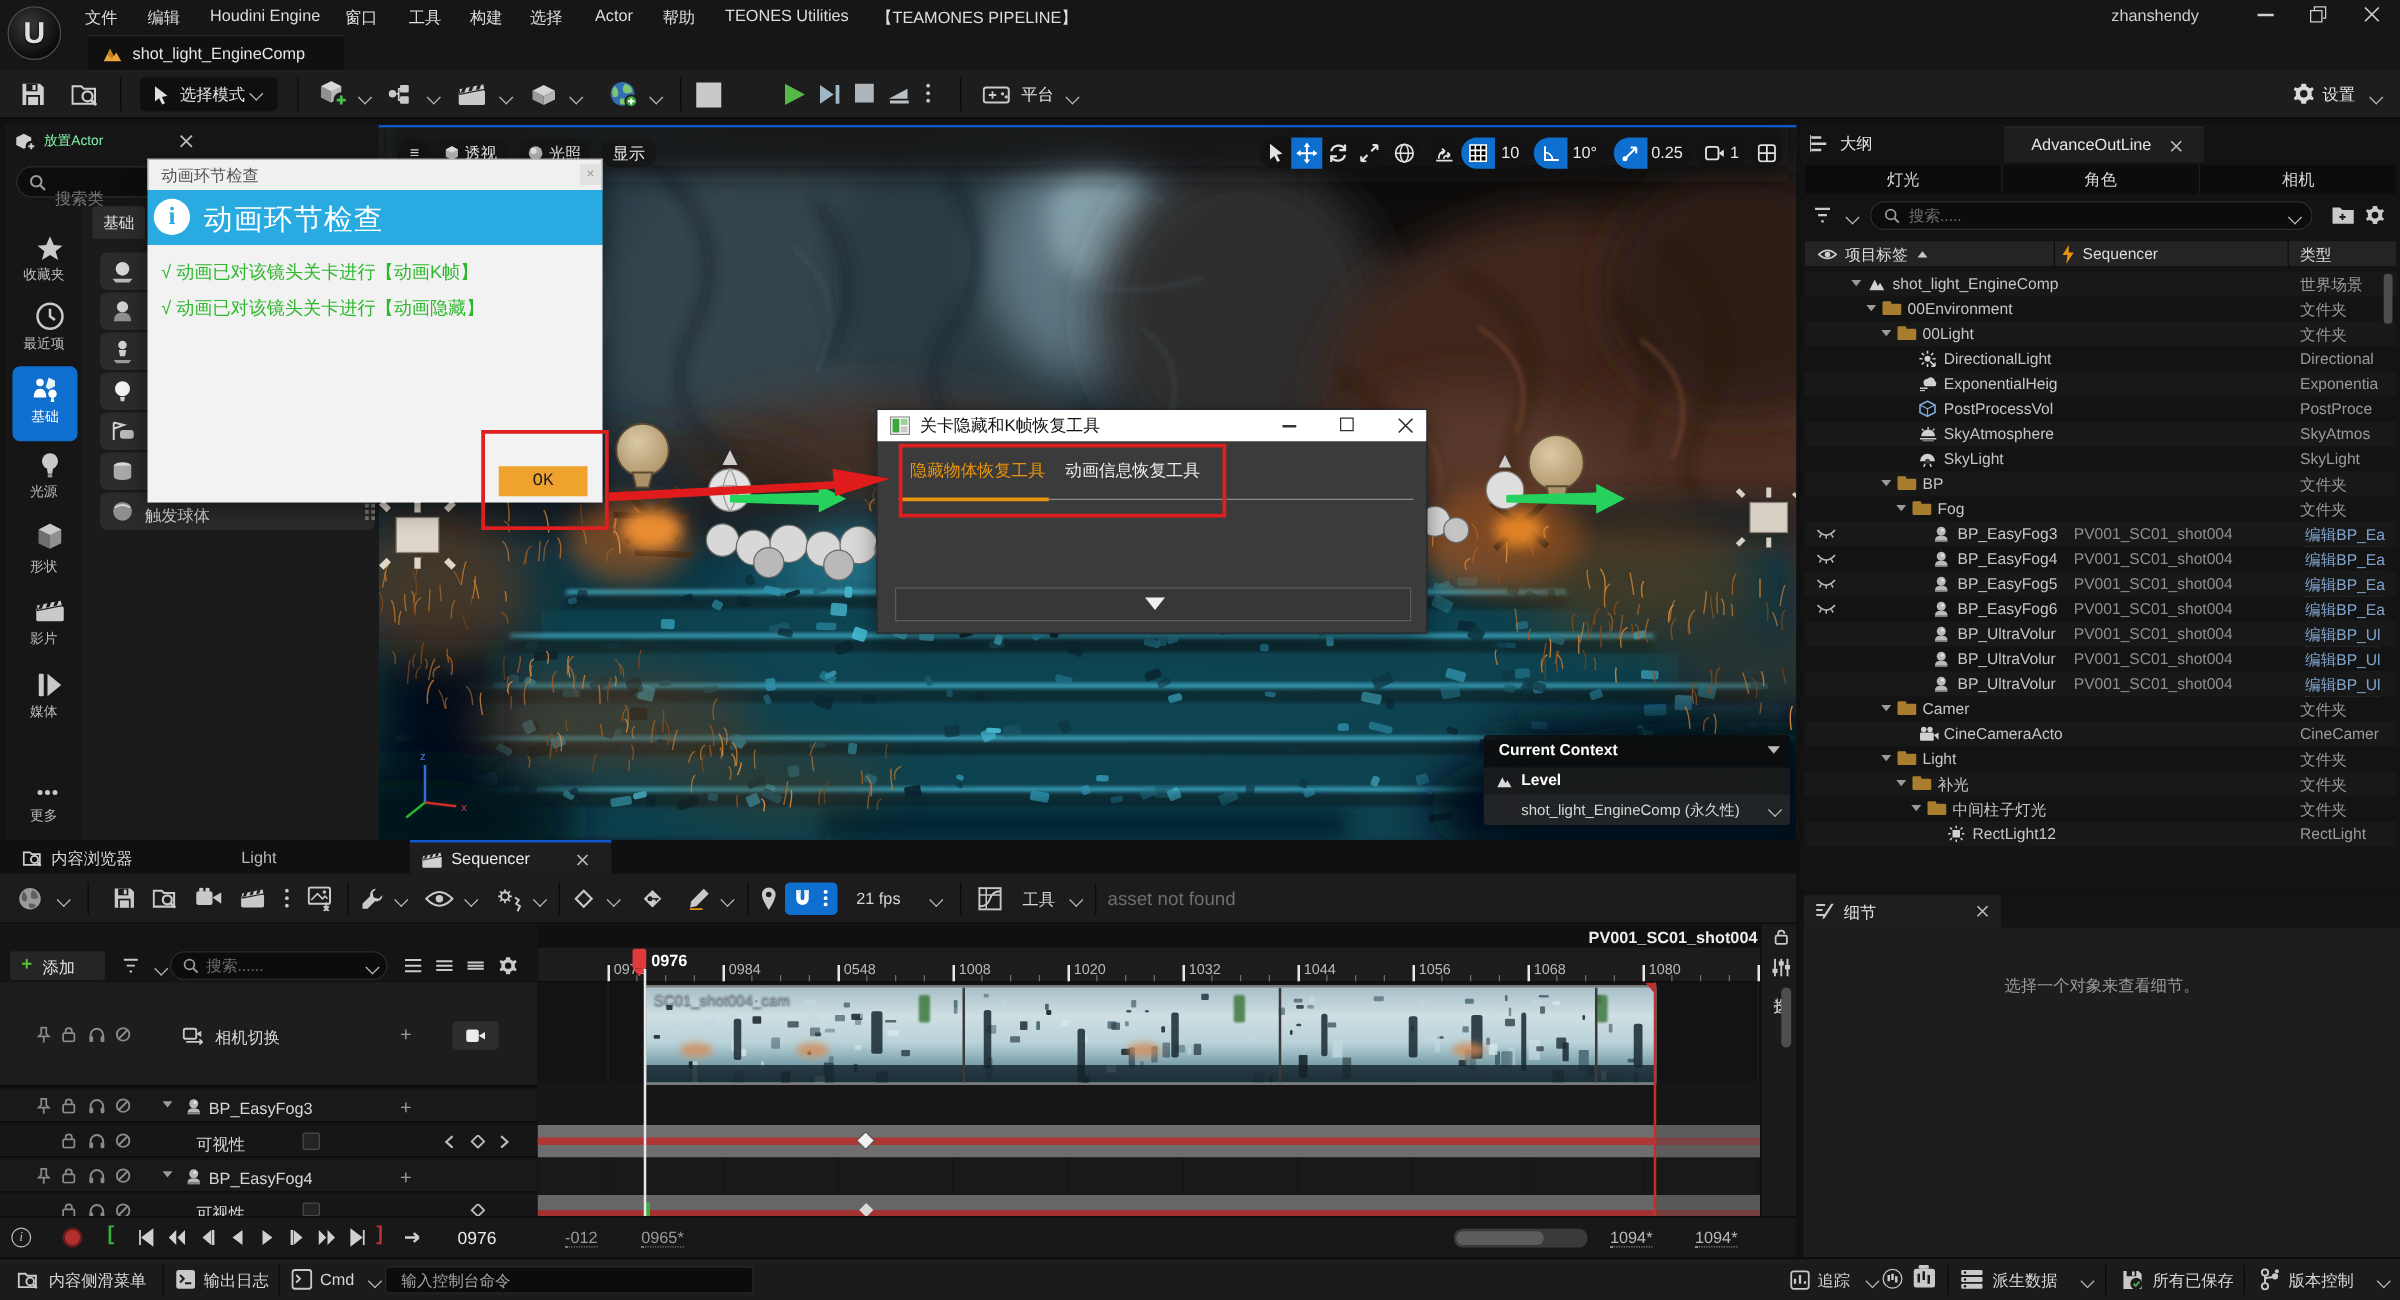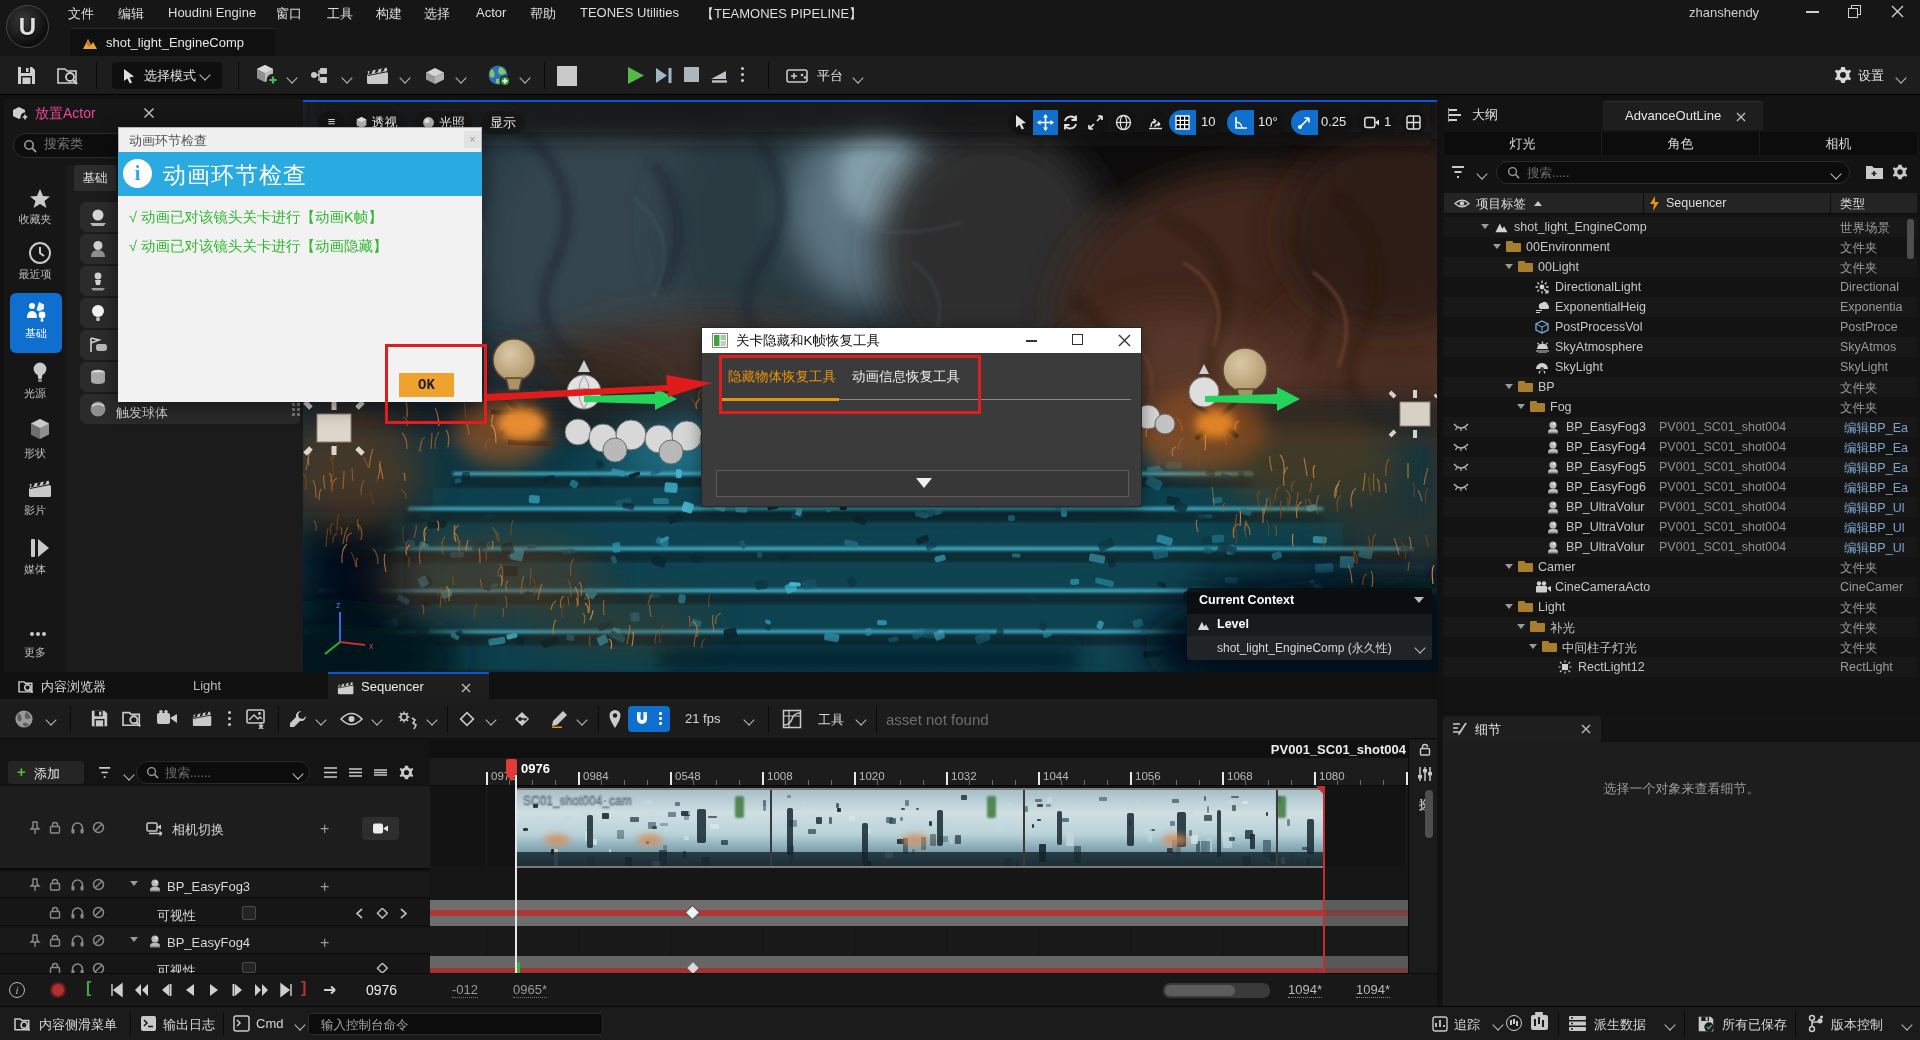--- a/index.html
+++ b/index.html
@@ -181,31 +181,31 @@
     <span class="abs" style="left:1858px;top:11px;font-size:13px;color:#e3e3e3">设置</span>
     <span class="chev abs" style="left:1892px;top:18px"></span>
   </div>
   <div id="leftpanel" class="abs">
 
     <svg class="abs" style="left:8px;top:7px" width="18" height="16" viewBox="0 0 18 16">
         <path d="M7 1 L13 4 L13 10 L7 13 L1 10 L1 4 Z" fill="#cfcfcf"></path>
         <circle cx="13" cy="11" r="4.5" fill="#161616"></circle>
         <path d="M13 8.6 V13.4 M10.6 11 H15.4" stroke="#cfcfcf" stroke-width="1.6"></path>
       </svg>
-    <div class="abs" style="left:31px;top:6px;font-size:14px;color:#ec4899">放置Actor</div>
+    <div class="abs" style="left:31px;top:6px;font-size:11px;color:#86efac">放置Actor</div>
     <svg class="abs" style="left:139px;top:8px" width="12" height="12" viewBox="0 0 12 12">
         <path d="M1.5 1.5 L10.5 10.5 M10.5 1.5 L1.5 10.5" stroke="#bbb" stroke-width="1.5"></path>
       </svg>
 
     <div class="abs" style="left:9px;top:34px;width:283px;height:25px;background:#0d0d0d;border:1px solid #2c2c2c;border-radius:13px">
       <svg class="abs" style="left:9px;top:5px" width="14" height="14" viewBox="0 0 14 14">
           <circle cx="6" cy="6" r="4.2" fill="none" stroke="#9a9a9a" stroke-width="1.6"></circle>
           <path d="M9.2 9.2 L13 13" stroke="#9a9a9a" stroke-width="1.8"></path>
         </svg>
-      <span class="abs" style="left:30px;top:1px;font-size:13px;color:#777">搜索类</span>
+      <span class="abs" style="left:30px;top:16px;font-size:13px;color:#777">搜索类</span>
     </div>
 
     <div class="abs" style="left:0px;top:66px;width:62px;height:507px;background:#161616"></div>
     <div class="abs" style="left:62px;top:66px;width:237px;height:507px;background:#1b1b1b"></div>
 
     <svg class="abs" style="left:24px;top:88px" width="24" height="24" viewBox="0 0 24 24">
         <path d="M12 2 L15 9 L22 9.5 L16.5 14 L18.5 21 L12 17 L5.5 21 L7.5 14 L2 9.5 L9 9 Z" fill="#c9c9c9"></path>
       </svg>
     <div class="abs" style="left:0;top:113px;width:62px;text-align:center;font-size:11px;color:#bdbdbd">收藏夹</div>
     <svg class="abs" style="left:24px;top:142px" width="24" height="24" viewBox="0 0 24 24">
@@ -2032,21 +2032,21 @@
       <span class="abs" style="left:10px;top:4px;font-size:13px;color:#555">动画环节检查</span>
       <div class="abs" style="left:345px;top:3px;width:17px;height:17px;background:#e2e2e2;text-align:center;line-height:16px;color:#9a9a9a;font-size:11px">×</div>
     </div>
     <div class="abs" style="left:0;top:25px;width:364px;height:44px;background:#29abe2">
       <div class="abs" style="left:5px;top:7px;width:29px;height:29px;border-radius:50%;background:#fff;text-align:center;line-height:29px;color:#29abe2;font-size:20px;font-weight:bold;font-family:'Liberation Serif',serif">i</div>
       <span class="abs" style="left:45px;top:8px;font-size:23px;color:#fff;letter-spacing:1px">动画环节检查</span>
     </div>
     <div class="abs" style="left:0;top:69px;width:364px;height:206px;background:#f2f2f2"></div>
     <div class="abs" style="left:11px;top:81px;font-size:14.5px;color:#2eb82e">√ 动画已对该镜头关卡进行【动画K帧】</div>
     <div class="abs" style="left:11px;top:110px;font-size:14.5px;color:#2eb82e">√ 动画已对该镜头关卡进行【动画隐藏】</div>
-    <div class="abs" style="left:281px;top:246px;width:55px;height:24px;background:#f0a22e;text-align:center;line-height:24px;font-size:14px;font-weight:bold;color:#222;font-family:'Liberation Mono',monospace">OK</div>
+    <div class="abs" style="left:281px;top:246px;width:71px;height:24px;background:#f0a22e;text-align:center;line-height:24px;font-size:14px;font-weight:normal;color:#222;font-family:'Liberation Mono',monospace">OK</div>
   </div>
   <div id="annot" class="abs" style="left:0;top:0;width:1920px;height:1040px;pointer-events:none">
     <div class="abs" style="left:385px;top:344px;width:102px;height:80px;border:3px solid #df1f1f"></div>
     <div class="abs" style="left:719px;top:355px;width:262px;height:59px;border:3px solid #df1f1f"></div>
     <svg class="abs" style="left:480px;top:365px" width="240" height="45" viewBox="0 0 240 45">
       <path d="M7 29 L187 20 L186 10 L232 18 L188 32 L188 26 L7 36 Z" fill="#e01b1b"></path>
     </svg>
   </div>
 </div>
 

